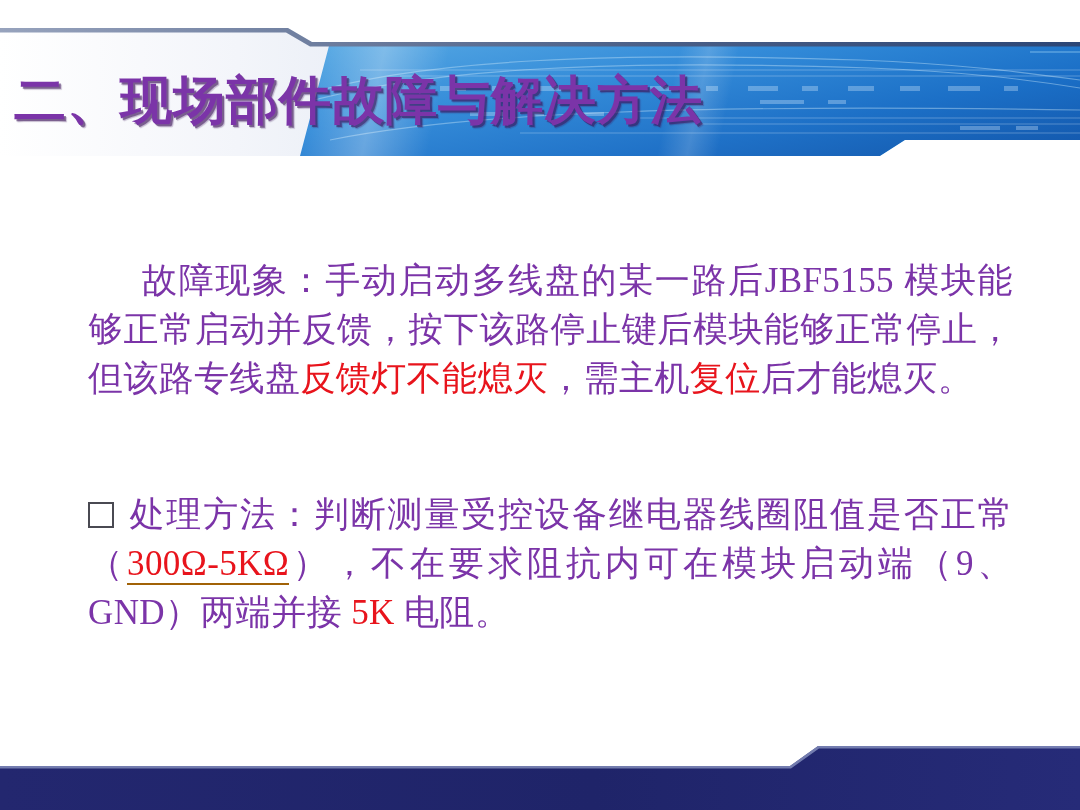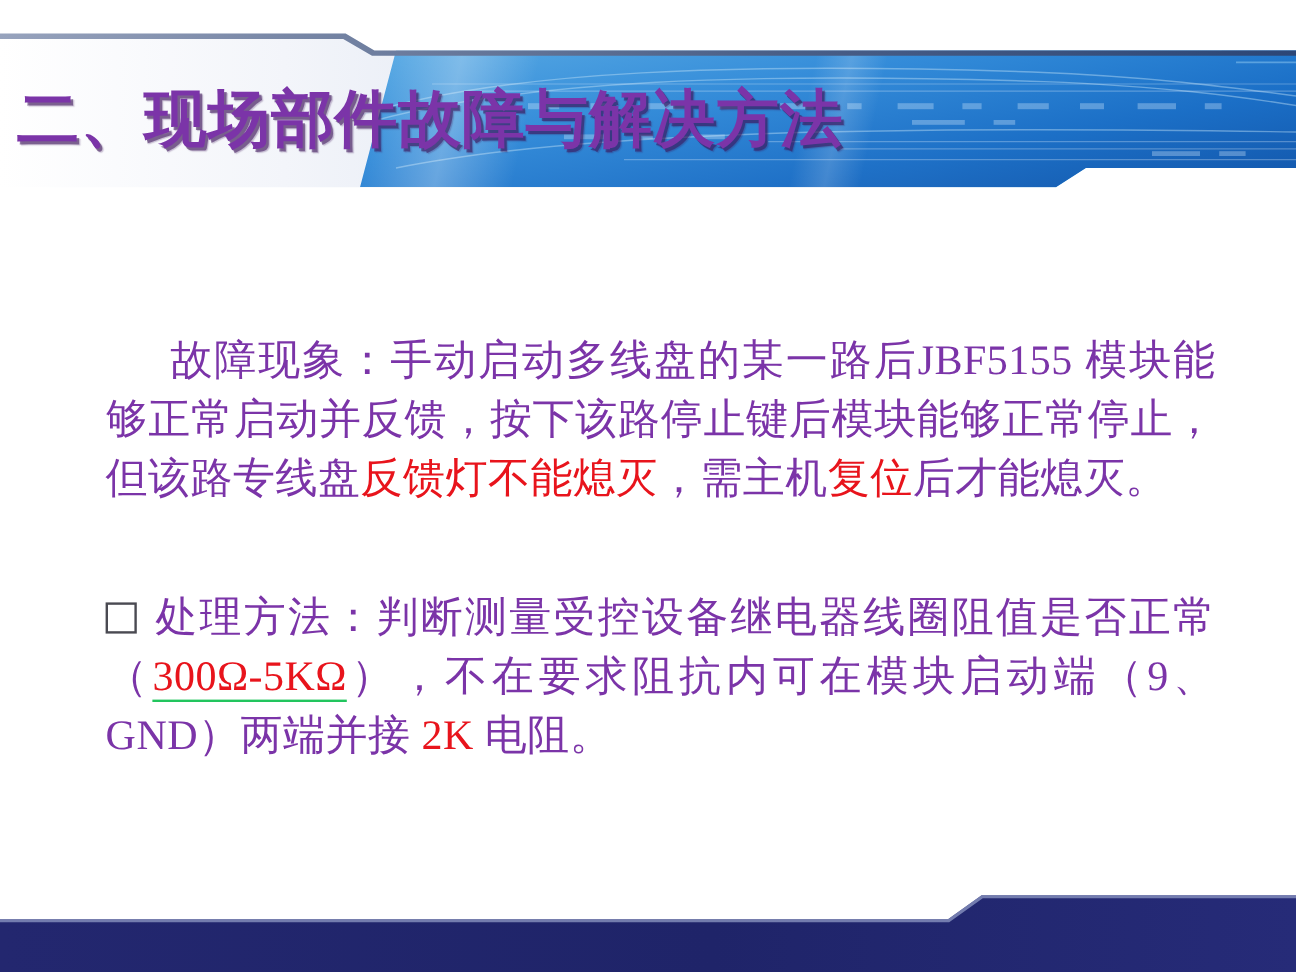--- a/index.html
+++ b/index.html
@@ -85,25 +85,25 @@
     left: 88px;
     width: 925px;
     font-family: "Liberation Serif", "DejaVu Serif", serif;
     font-size: 35px;
     line-height: 49px;
     color: #7b34a8;
     text-align: justify;
     text-justify: inter-ideograph;
     letter-spacing: 0.4px;
   }
-  .para-1 { top: 104px; text-indent: 54px; }
+  .para-1 { top: 84px; text-indent: 54px; }
   .para-2 { top: 318px; }
 
   .r { color: #e8141c; }
-  .r-u { color: #e8141c; border-bottom: 2px solid #22c55e; }
+  .r-u { color: #e8141c; border-bottom: 2px solid #a16207; }
 
   .box-glyph {
     display: inline-block;
     width: 26px;
     height: 26px;
     border: 2px solid #4a4a52;
     box-sizing: border-box;
     vertical-align: -2px;
     margin-right: 14px;
   }
@@ -212,21 +212,21 @@
   </div>
 
   <div class="body-area">
 
 
     <div class="para para-1">
       <span>故障现象：手动启动多线盘的某一路后JBF5155 模块能够正常启动并反馈，按下该路停止键后模块能够正常停止，但该路专线盘</span><span class="r">反馈灯不能熄灭</span><span>，需主机</span><span class="r">复位</span><span>后才能熄灭。</span>
     </div>
 
     <div class="para para-2">
-      <span class="box-glyph"></span><span>处理方法：判断测量受控设备继电器线圈阻值是否正常（</span><span class="r-u">300Ω-5KΩ</span><span>），不在要求阻抗内可在模块启动端（9、GND）两端并接 </span><span class="r">2K</span><span> 电阻。</span>
+      <span class="box-glyph"></span><span>处理方法：判断测量受控设备继电器线圈阻值是否正常（</span><span class="r-u">300Ω-5KΩ</span><span>），不在要求阻抗内可在模块启动端（9、GND）两端并接 </span><span class="r">5K</span><span> 电阻。</span>
     </div>
   </div>
 
   <div class="footer-wrap">
     <svg width="1080" height="90" viewBox="0 0 1080 90">
       <defs>
         <linearGradient id="gFoot" x1="0" y1="0" x2="1" y2="0">
           <stop offset="0%" stop-color="#23276f"></stop>
           <stop offset="55%" stop-color="#1f2469"></stop>
           <stop offset="100%" stop-color="#262b78"></stop>

